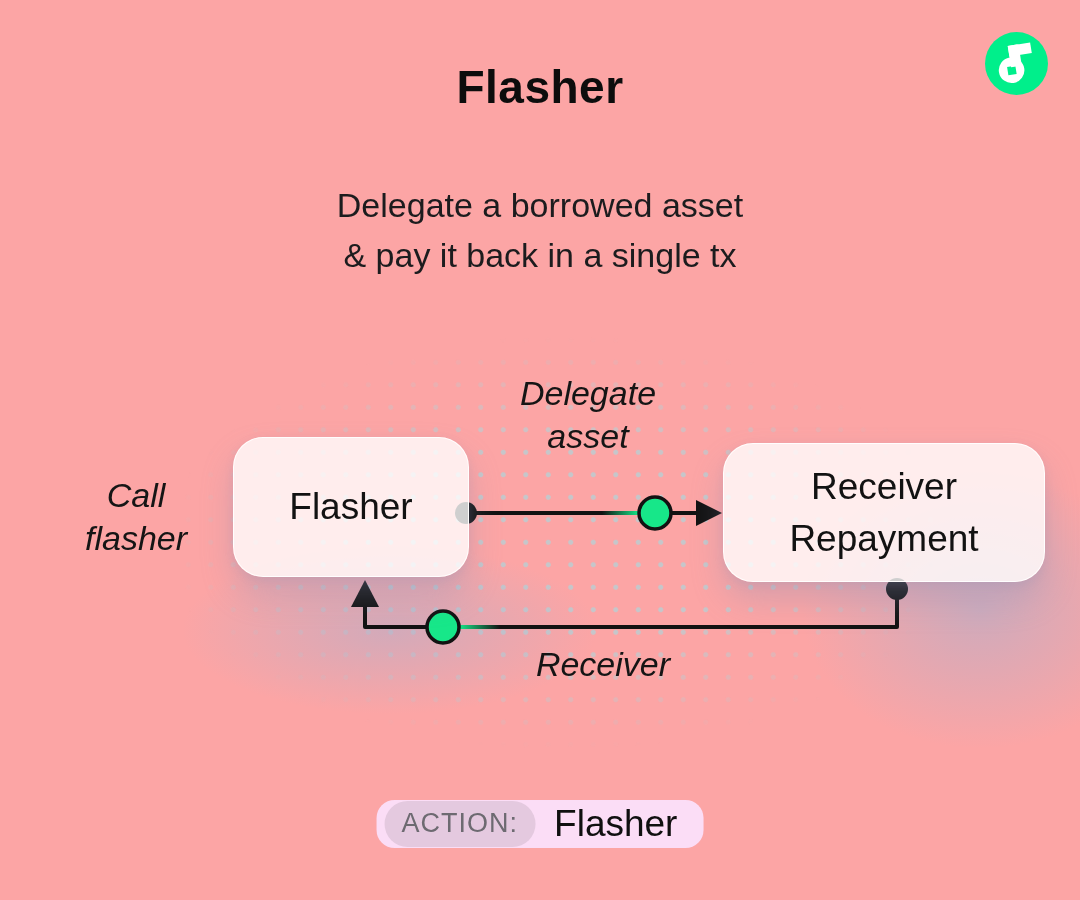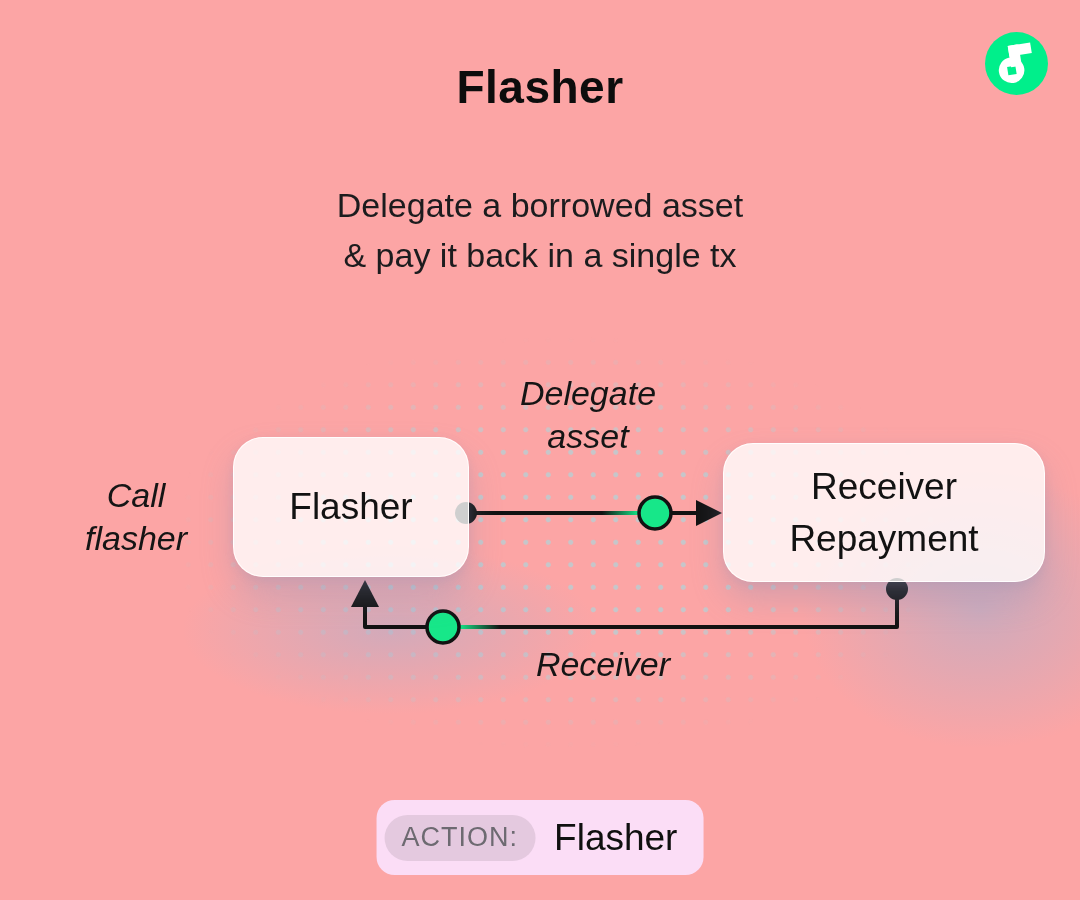--- a/index.html
+++ b/index.html
@@ -103,21 +103,21 @@
     left: 0; top: 0;
     width: 1080px; height: 900px;
     pointer-events: none;
   }
 
   
   .action-pill {
     position: absolute;
     left: 540px; top: 800px;
     transform: translateX(-50%);
-    height: 75px;
+    height: 48px;
     display: inline-flex;
     align-items: center;
     gap: 19px;
     background: #fbddf6;
     border-radius: 18px;
     padding: 0 26px 0 8px;
   }
   .action-badge {
     background: #e4c9df;
     color: #6d6a71;

